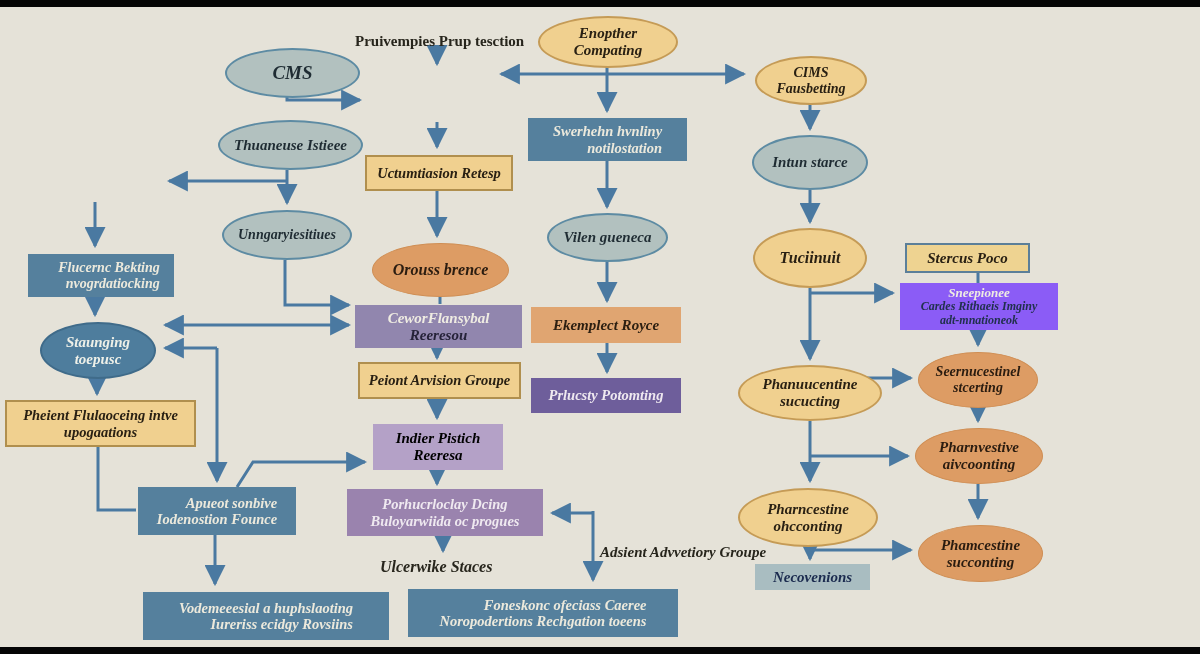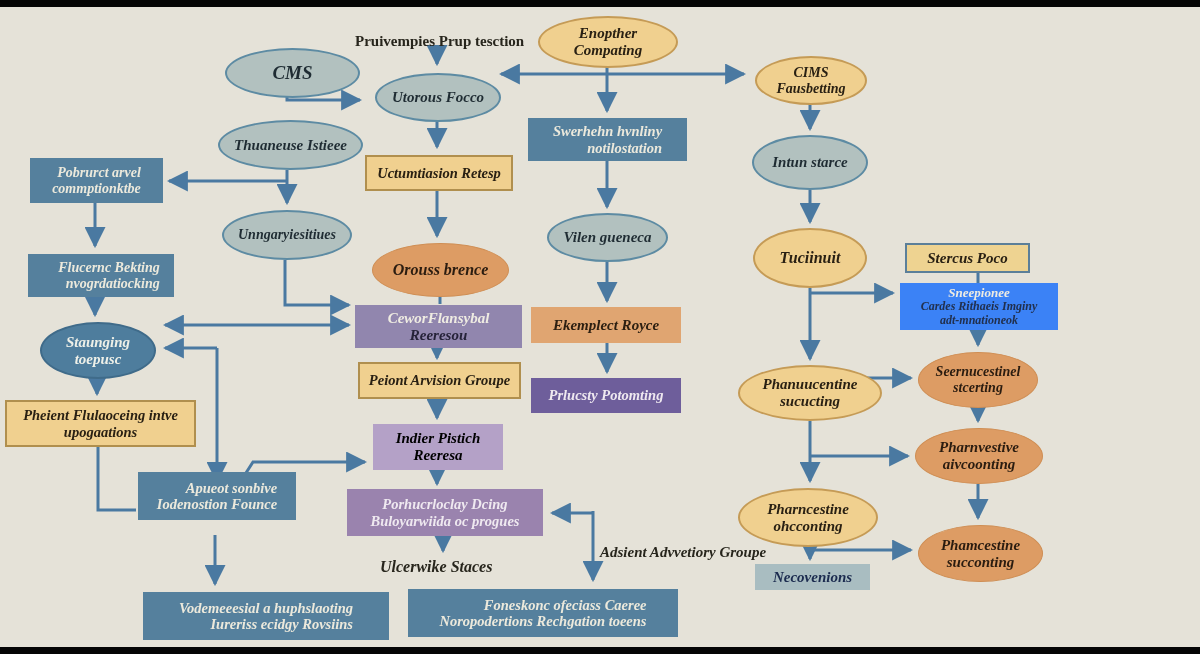--- a/index.html
+++ b/index.html
@@ -24,21 +24,21 @@
   .e-orange{background:#dd9c64;border:1px solid #cf8e54;color:#2a1c10;}
   .e-blue{background:#4e7d9d;border:2px solid #3f6b8a;color:#eef0e8;}
   .r-blue{background:#55809d;color:#ece9dc;text-align:right;}
   .r-yellow{background:#f0d08f;border:2px solid #b08f4e;color:#292013;}
   .r-yellow-blueborder{background:#eed391;border:2px solid #5b7f99;color:#292013;}
   .r-orange{background:#e0a571;color:#2d2012;}
   .r-purple-mid{background:#9186ae;}
   .r-purple-mid2{background:#9a83ae;color:#efe9f0;}
   .r-purple-light{background:#b4a1c7;color:#000000;}
   .r-purple-dark{background:#6e5e9b;color:#efe9f0;}
-  .r-slate{background:#3b82f6;}
+  .r-slate{background:#8b5cf6;}
   .r-gray2{background:#a9bdc1;color:#1b2b4f;}
   .t-light{color:#efece2;display:block;white-space:pre-line;}
   .t-dark{color:#252238;display:block;white-space:pre-line;}
   .t-dark-navy{color:#21304e;display:block;white-space:pre-line;}
   .flabel{
     position:absolute;font-weight:bold;color:#27251c;text-align:left;
     white-space:nowrap;
   }
   .flabel.italic{font-style:italic;}
 </style>
@@ -106,51 +106,44 @@
   <div class="flabel" style="left:355px;top:33px;width:175px;font-size:15px;"><span>Pruivempies Prup tesction</span></div>
   <div class="flabel italic" style="left:380px;top:558px;width:125px;font-size:16px;"><span>Ulcerwike Staces</span></div>
   <div class="flabel italic" style="left:600px;top:544px;width:178px;font-size:15px;"><span>Adsient Advvetiory Groupe</span></div>
 
   <div class="node ellipse e-gray" style="left:225px;top:48px;width:135px;height:50px;font-size:19px;">
       <span class="txt">CMS</span>
     </div>
   <div class="node ellipse e-gray" style="left:218px;top:120px;width:145px;height:50px;font-size:15px;">
       <span class="txt">Thuaneuse Istieee</span>
     </div>
-  <div class="node r-blue" style="left:30px;top:158px;width:133px;height:45px;font-size:14px;">
-      <span class="txt">Pobrurct arvel
-commptionktbe</span>
-    </div>
   <div class="node ellipse e-gray" style="left:222px;top:210px;width:130px;height:50px;font-size:14px;">
       <span class="txt">Unngaryiesitiues</span>
     </div>
   <div class="node r-blue" style="left:28px;top:254px;width:146px;height:43px;font-size:14px;padding-left:16px;">
       <span class="txt">Flucernc Bekting
 nvogrdatiocking</span>
     </div>
   <div class="node ellipse e-blue" style="left:40px;top:322px;width:116px;height:57px;font-size:15px;">
       <span class="txt">Staunging
 toepusc</span>
     </div>
   <div class="node r-yellow" style="left:5px;top:400px;width:191px;height:47px;font-size:14.5px;">
       <span class="txt">Pheient Flulaoceing intve
 upogaations</span>
     </div>
-  <div class="node r-blue" style="left:138px;top:472px;width:158px;height:48px;font-size:14.5px;">
+  <div class="node r-blue" style="left:138px;top:487px;width:158px;height:48px;font-size:14.5px;">
       <span class="txt">Apueot sonbive
 Iodenostion Founce</span>
     </div>
   <div class="node r-blue" style="left:143px;top:592px;width:246px;height:48px;font-size:14.5px;">
       <span class="txt">Vodemeeesial a huphslaoting
 Iureriss ecidgy Rovsiins</span>
     </div>
 
-  <div class="node ellipse e-gray" style="left:375px;top:73px;width:126px;height:49px;font-size:15px;">
-      <span class="txt">Utorous Focco</span>
-    </div>
   <div class="node r-yellow" style="left:365px;top:155px;width:148px;height:36px;font-size:14.5px;">
       <span class="txt">Uctumtiasion Retesp</span>
     </div>
   <div class="node ellipse e-orange" style="left:372px;top:243px;width:137px;height:54px;font-size:16px;">
       <span class="txt">Orouss brence</span>
     </div>
   <div class="node r-purple-mid" style="left:355px;top:305px;width:167px;height:43px;font-size:15px;flex-direction:column;">
     <span class="t-light">CeworFlansybal</span>
     <span class="t-dark">Reeresou</span>
   </div>

